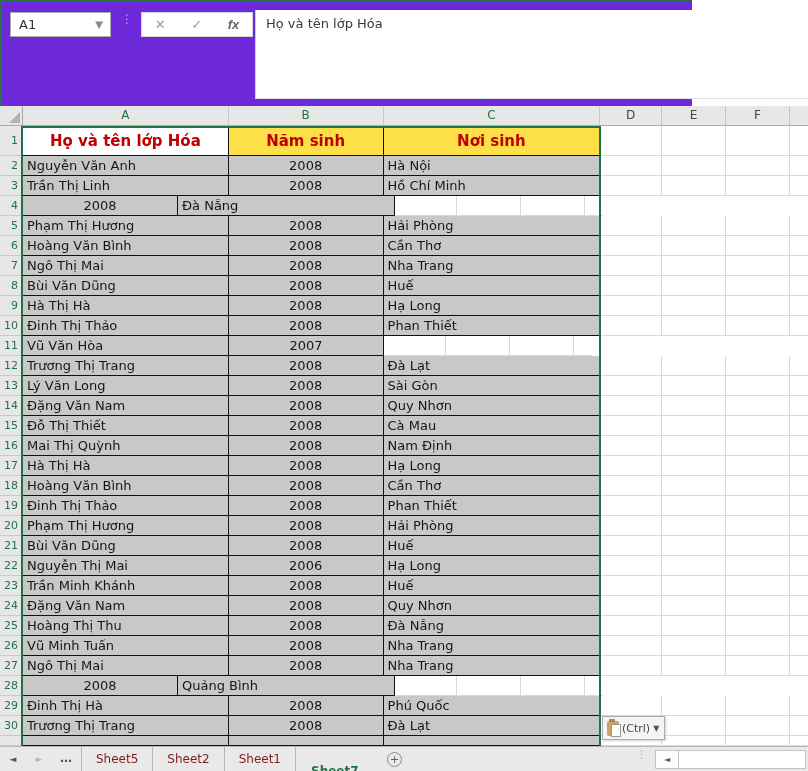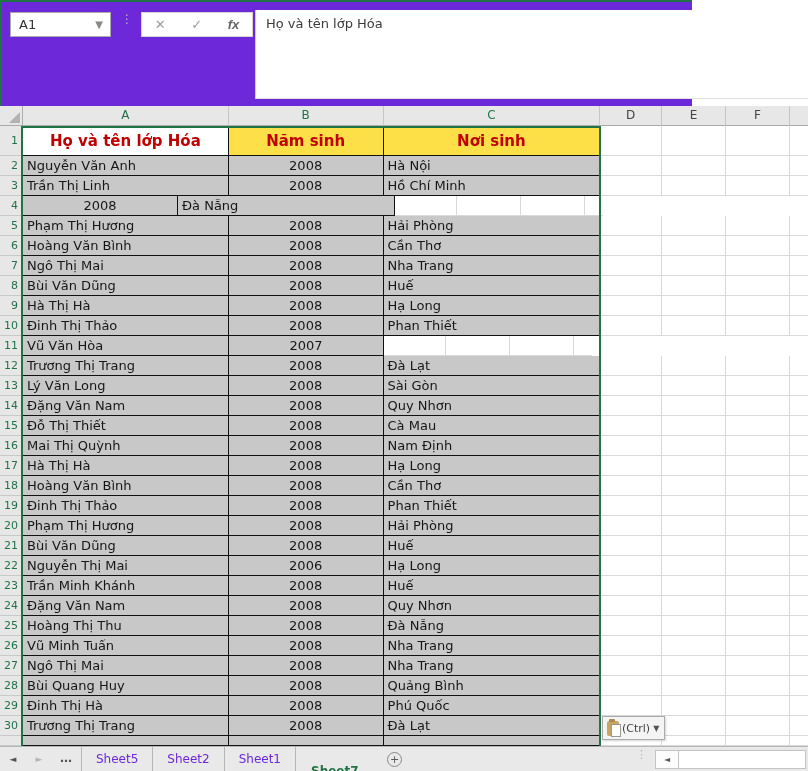--- a/index.html
+++ b/index.html
@@ -74,21 +74,21 @@
   .tabbar { position:relative; width:808px; height:25px; background:#E9E9E9;
             border-top:1px solid #B7B7B7; display:flex; align-items:stretch;
             font-size:12px; color:#444; }
   .nav { width:26px; display:flex; align-items:center; justify-content:center;
          font-size:9px; color:#555; }
   .nav.disabled { color:#B5B5B5; }
   .tab-ellipsis { width:30px; display:flex; align-items:flex-end; justify-content:center;
                   font-weight:bold; color:#555; padding-bottom:6px; letter-spacing:1px;
                   border-right:1px solid #B7B7B7; }
   #tabs { display:flex; }
-  .tab { padding:0 14px; display:flex; align-items:center; color:#6d28d9;
+  .tab { padding:0 14px; display:flex; align-items:center; color:#7f1d1d;
          border-right:1px solid #B7B7B7; }
   .tab.active { background:#fff; color:#217346; font-weight:bold;
                 border-right:1px solid #B7B7B7; border-left:1px solid #B7B7B7;
                 border-bottom:2px solid #217346;margin-top:24px; }
   .add-sheet { width:42px; display:flex; align-items:center; justify-content:center; }
   .add-circle { width:15px; height:15px; border:1px solid #898989; border-radius:50%;
                 color:#5a5a5a; font-size:11px; line-height:13px; text-align:center; }
   .tab-split { position:absolute; left:636px; top:4px; color:#AFAFAF; font-size:11px;
                line-height:8px; }
   .hscroll { position:absolute; left:655px; top:3px; right:2px; height:19px; display:flex; }
@@ -396,21 +396,20 @@
           <div class="cell w-a">Ngô Thị Mai</div>
           <div class="cell b w-b">2008</div>
           <div class="cell w-c">Nha Trang</div>
           <div class="ecell w-d"></div>
           <div class="ecell w-e"></div>
           <div class="ecell w-f"></div>
           <div class="ecell w-g"></div>
         </div>
         <div class="grow">
           <div class="rh">28</div>
-          <div class="cell w-a">Bùi Quang Huy</div>
           <div class="cell b w-b">2008</div>
           <div class="cell w-c">Quảng Bình</div>
           <div class="ecell w-d"></div>
           <div class="ecell w-e"></div>
           <div class="ecell w-f"></div>
           <div class="ecell w-g"></div>
         </div>
         <div class="grow">
           <div class="rh">29</div>
           <div class="cell w-a">Đinh Thị Hà</div>

